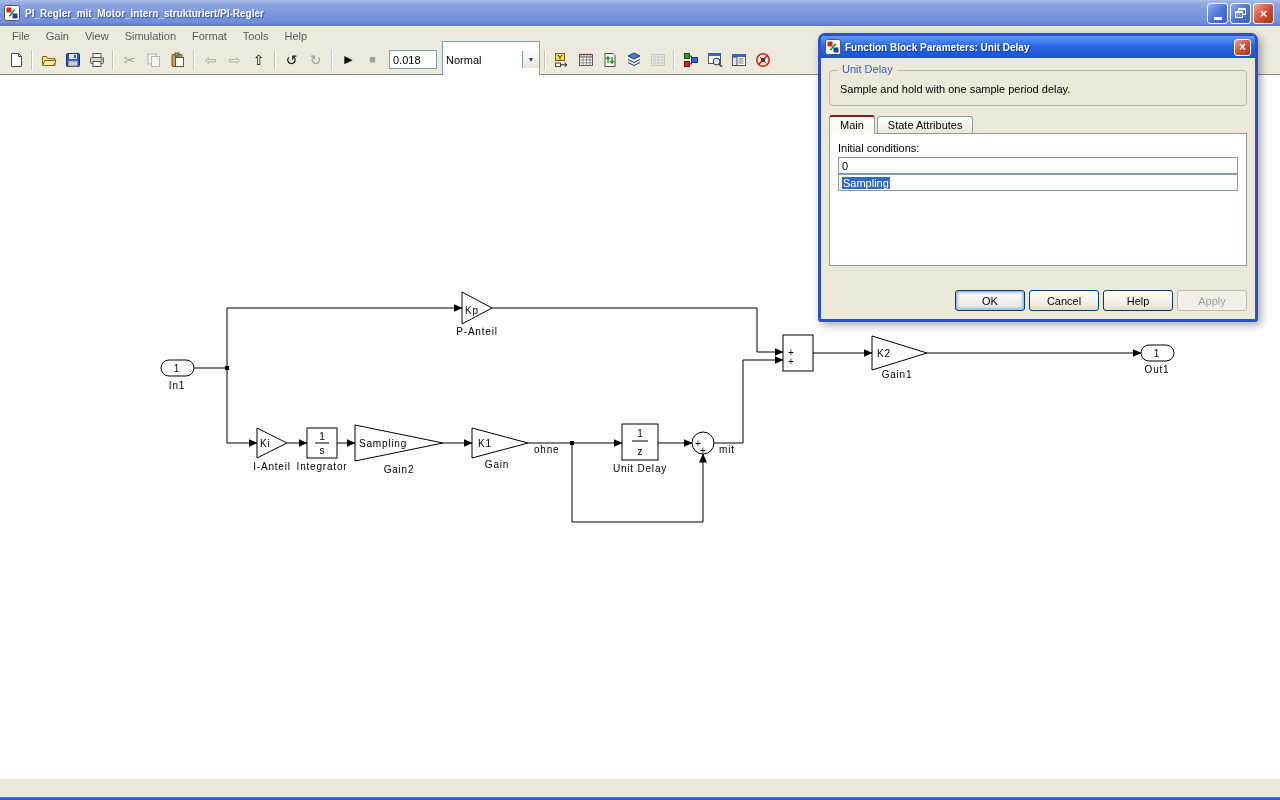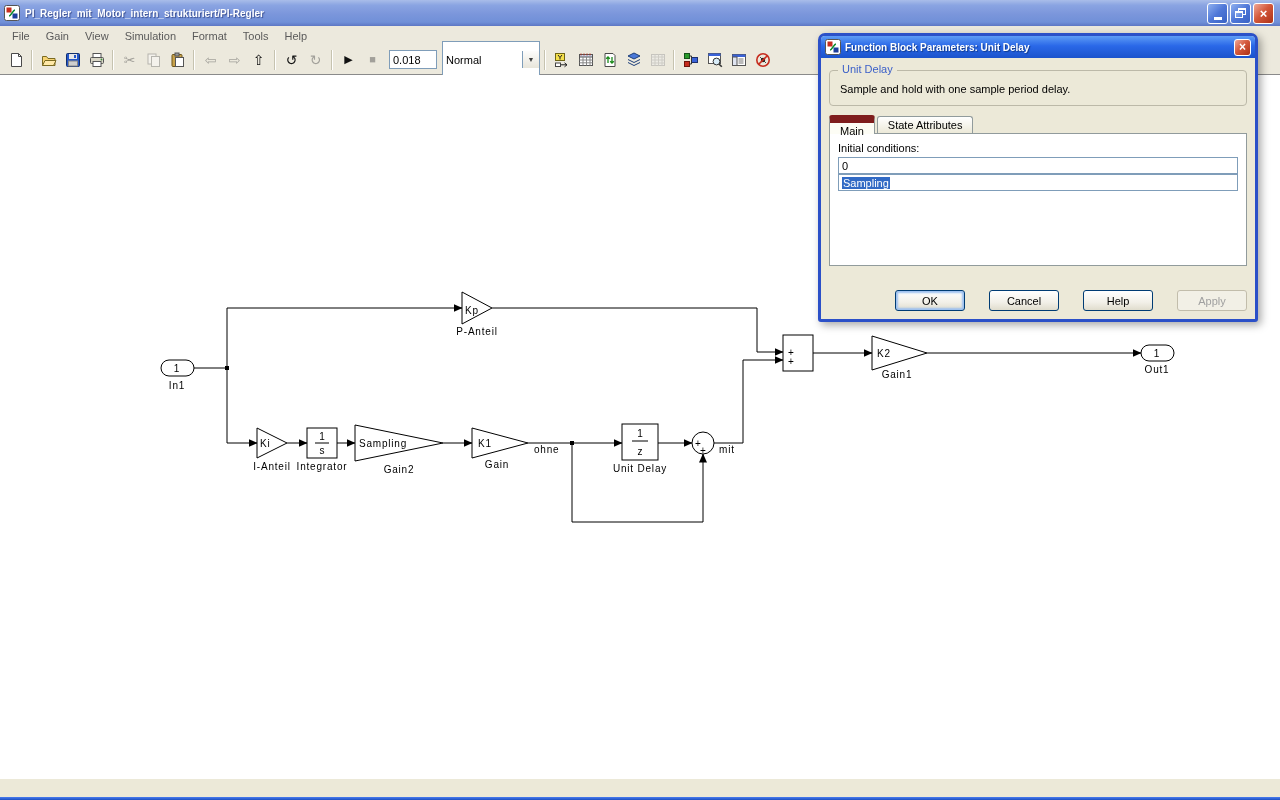--- a/index.html
+++ b/index.html
@@ -65,27 +65,27 @@
   .dlg-close { width:17px; height:17px; border:1px solid #fff; border-radius:3px; color:#fff; font-weight:bold; font-size:12px;
     background:linear-gradient(135deg,#f0a898 0%,#d4593c 45%,#ad3015 100%);
     display:flex; align-items:center; justify-content:center; }
   .dlg-body { flex:1; padding:8px; display:flex; flex-direction:column; }
   .groupbox { position:relative; border:1px solid #bcb9a8; border-radius:4px; padding:12px 10px 10px; margin-top:4px; }
   .groupbox .legend { position:absolute; top:-8px; left:8px; background:#ece9d8; padding:0 4px; color:#3a5fc8; }
   .desc { color:#000; }
   .tabs { display:flex; margin-top:9px; align-items:flex-end; }
   .tab { border:1px solid #919b9c; border-bottom:none; border-radius:3px 3px 0 0; padding:2px 10px 3px;
     background:linear-gradient(180deg,#fff,#ece9d8); margin-right:2px; height:17px; }
-  .tab.active { background:#fdfdf5; border-top:8px solid #7f1d1d; height:19px; margin-bottom:-1px; z-index:2; position:relative; }
+  .tab.active { background:#fdfdf5; border-top:2px solid #7f1d1d; height:19px; margin-bottom:-1px; z-index:2; position:relative; }
   .tabpanel { border:1px solid #919b9c; background:#fff; flex:1; padding:6px 8px; }
   .f-label { margin:2px 0 3px; color:#000; }
   .f-label.second { margin-top:9px; }
   .f-input { height:17px; border:1px solid #7f9db9; background:#fff; padding:1px 3px; display:flex; align-items:center; }
   .sel-text { background:#316ac5; color:#fff; padding:0 1px; }
-  .dlg-buttons { display:flex; justify-content:flex-end; gap:24px; margin-top:24px; }
+  .dlg-buttons { display:flex; justify-content:flex-end; gap:4px; margin-top:24px; }
   .btn { width:70px; height:21px; font:11px "Liberation Sans",sans-serif; color:#000;
     background:linear-gradient(180deg,#fff,#f2f0e8 60%,#e0ddcd); border:1px solid #003c74; border-radius:3px; }
   .btn.focused { box-shadow:inset 0 0 2px 2px #9cc0f0; }
   .btn.disabled { color:#a0a0a0; border-color:#c2bdab; background:#f2f0e6; box-shadow:none; }
 
   .ic { display:block; }
 </style>
 </head>
 <body>
 

